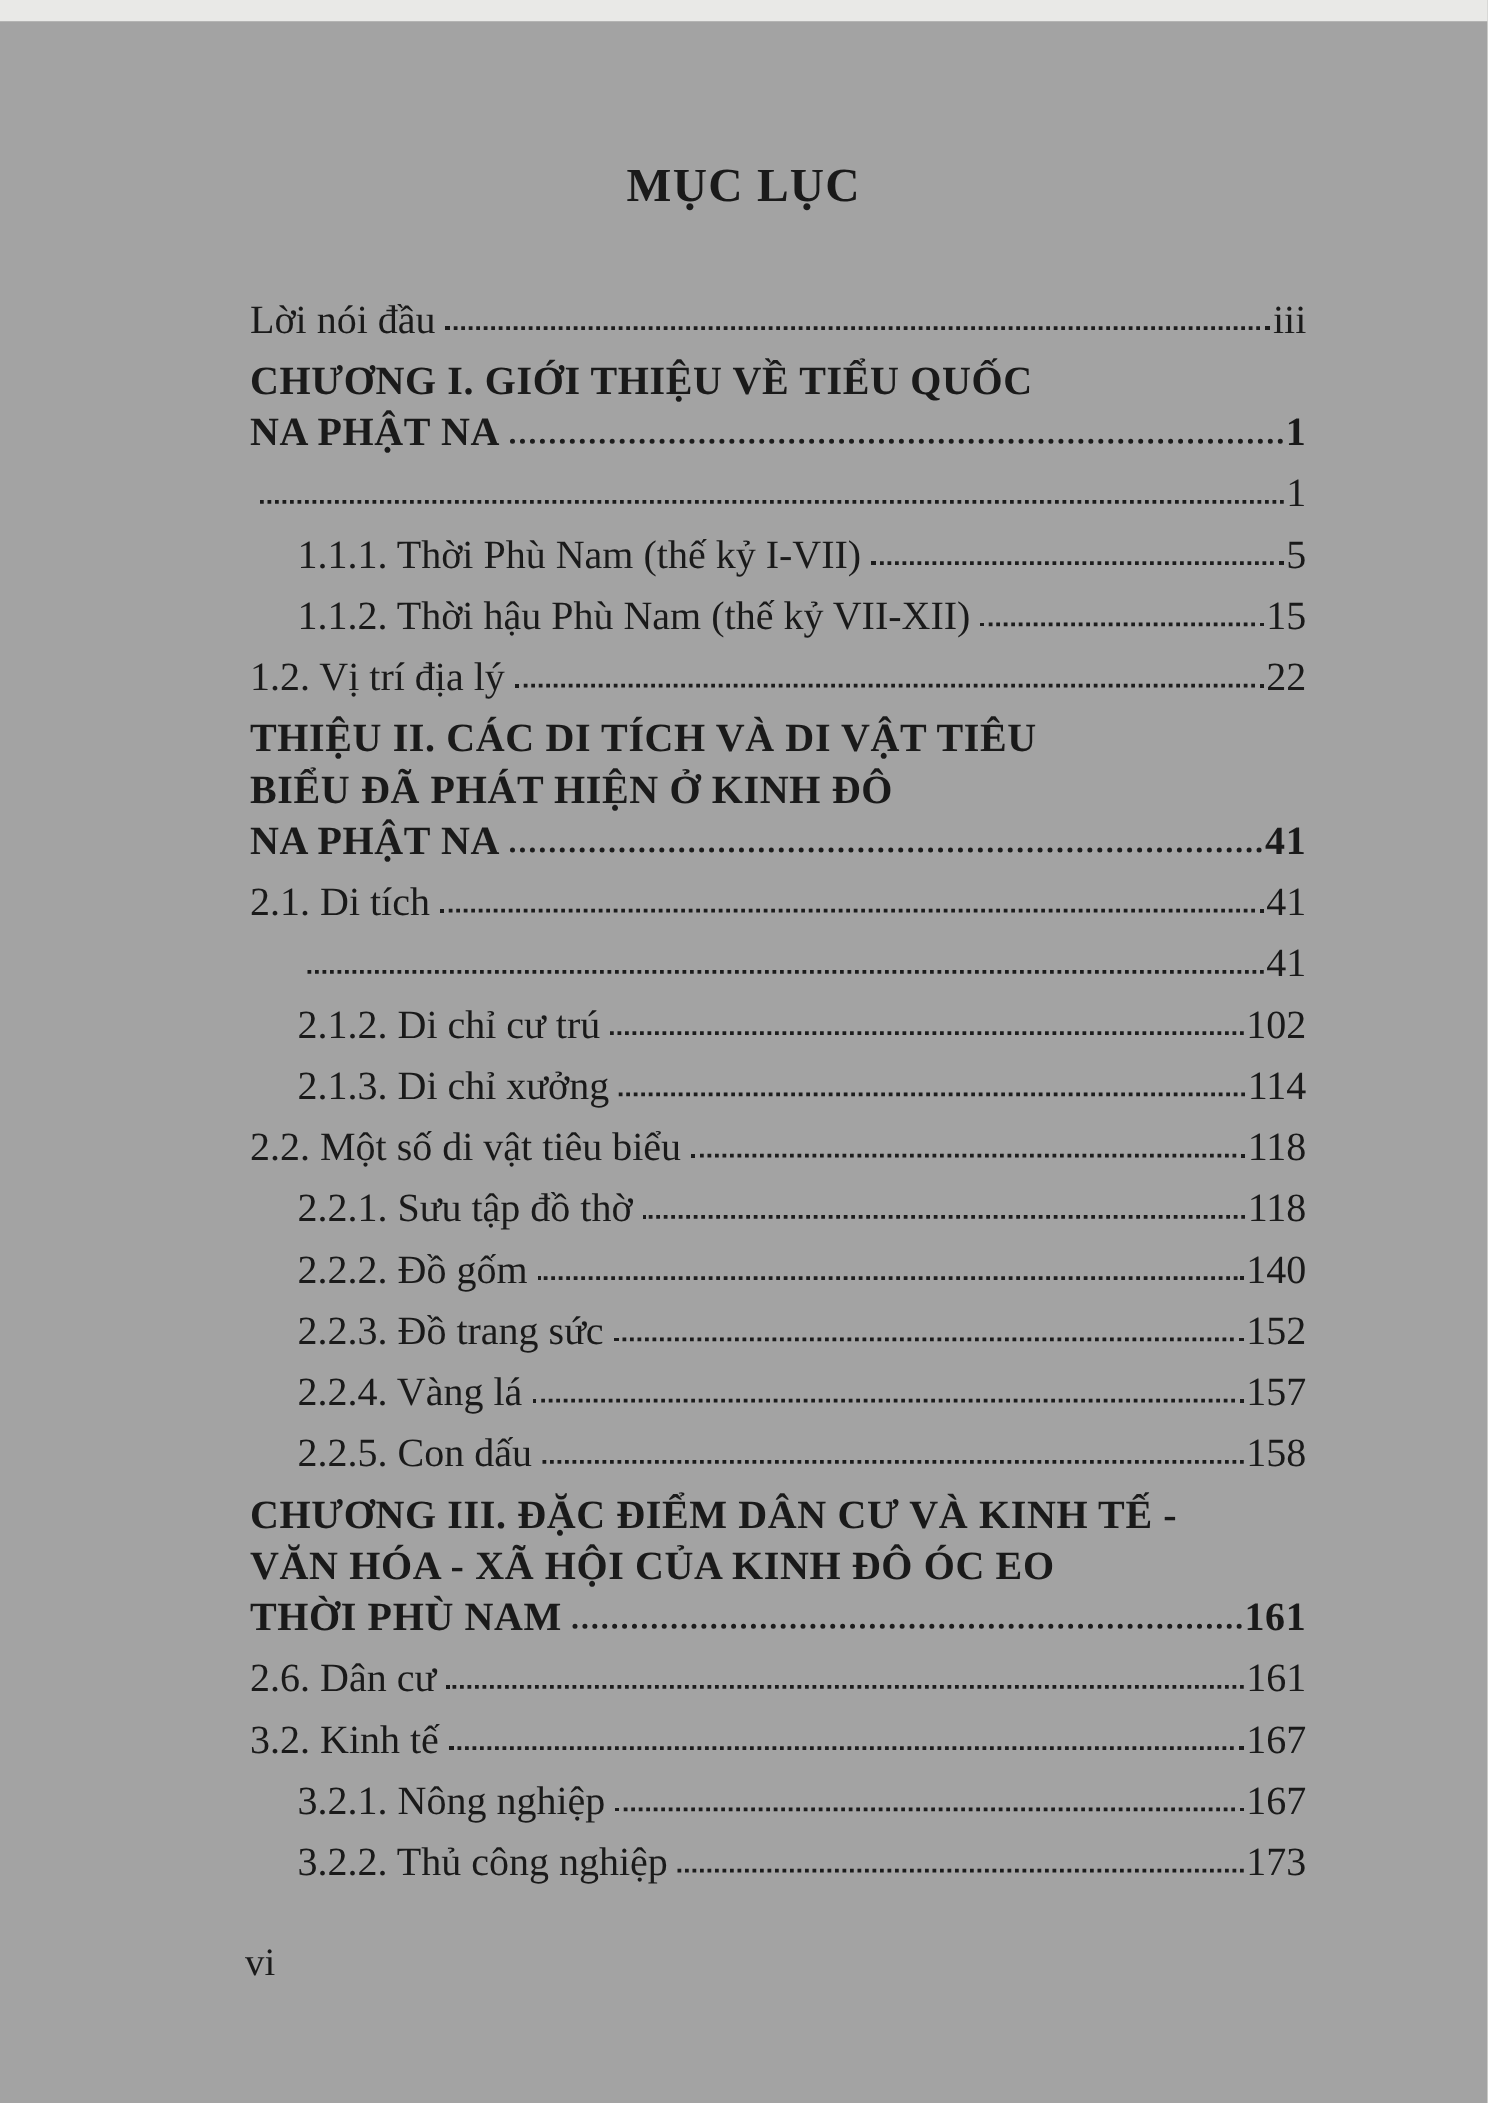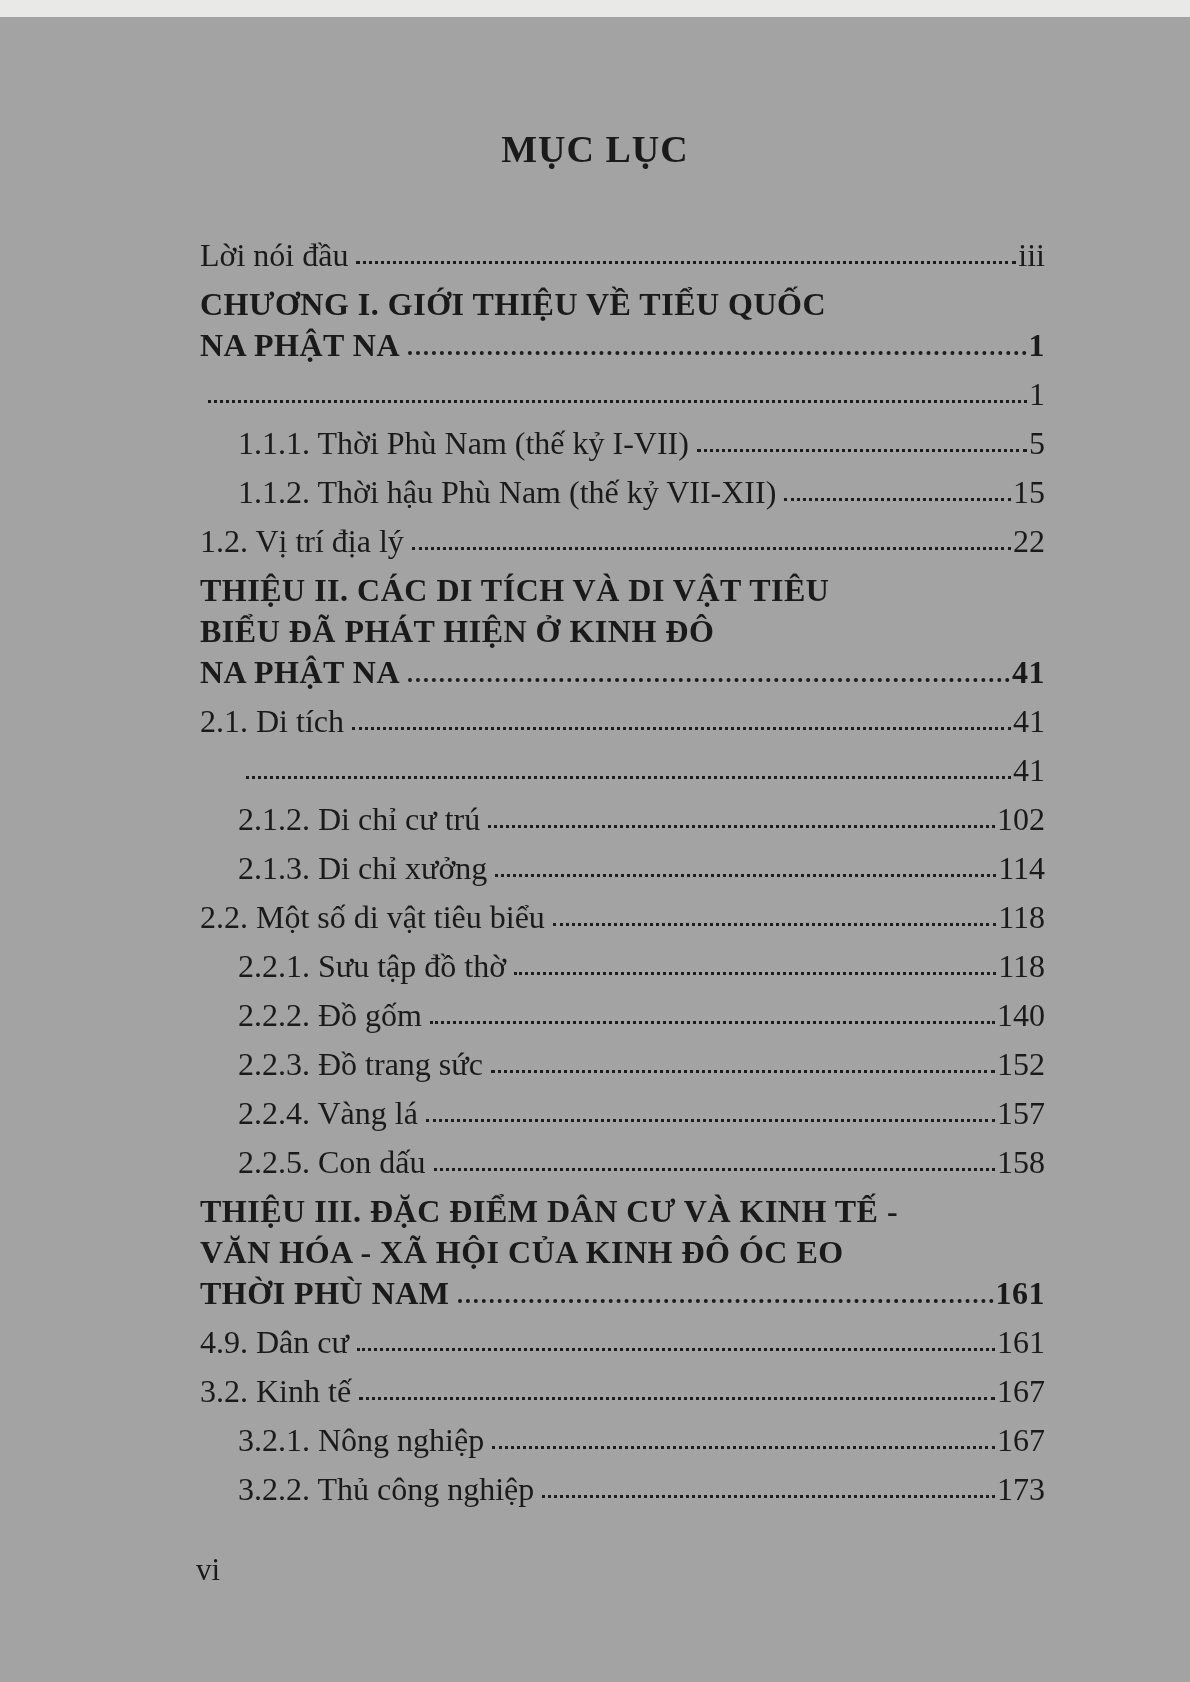--- a/index.html
+++ b/index.html
@@ -162,34 +162,34 @@
     <span class="label">2.2.4. Vàng lá</span>
     <span class="dots"></span>
     <span class="page-num">157</span>
   </div>
       <div class="row lvl2">
     <span class="label">2.2.5. Con dấu</span>
     <span class="dots"></span>
     <span class="page-num">158</span>
   </div>
       <div class="row lvl1 bold chapter-start no-dots">
-    <span class="label">THIỆU III. ĐẶC ĐIỂM DÂN CƯ VÀ KINH TẾ -</span>
+    <span class="label">CHƯƠNG III. ĐẶC ĐIỂM DÂN CƯ VÀ KINH TẾ -</span>
 
   </div>
       <div class="row lvl1 bold no-dots">
     <span class="label">VĂN HÓA - XÃ HỘI CỦA KINH ĐÔ ÓC EO</span>
 
   </div>
       <div class="row lvl1 bold">
     <span class="label">THỜI PHÙ NAM</span>
     <span class="dots"></span>
     <span class="page-num">161</span>
   </div>
       <div class="row lvl1">
-    <span class="label">4.9. Dân cư</span>
+    <span class="label">2.6. Dân cư</span>
     <span class="dots"></span>
     <span class="page-num">161</span>
   </div>
       <div class="row lvl1">
     <span class="label">3.2. Kinh tế</span>
     <span class="dots"></span>
     <span class="page-num">167</span>
   </div>
       <div class="row lvl2">
     <span class="label">3.2.1. Nông nghiệp</span>

